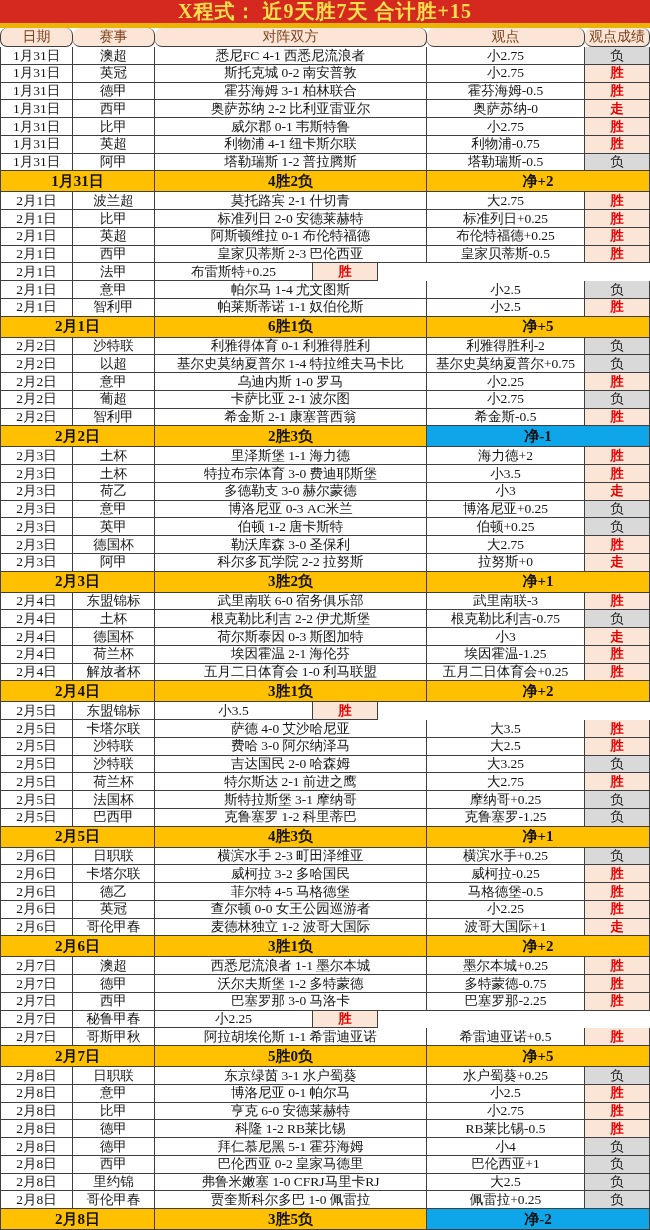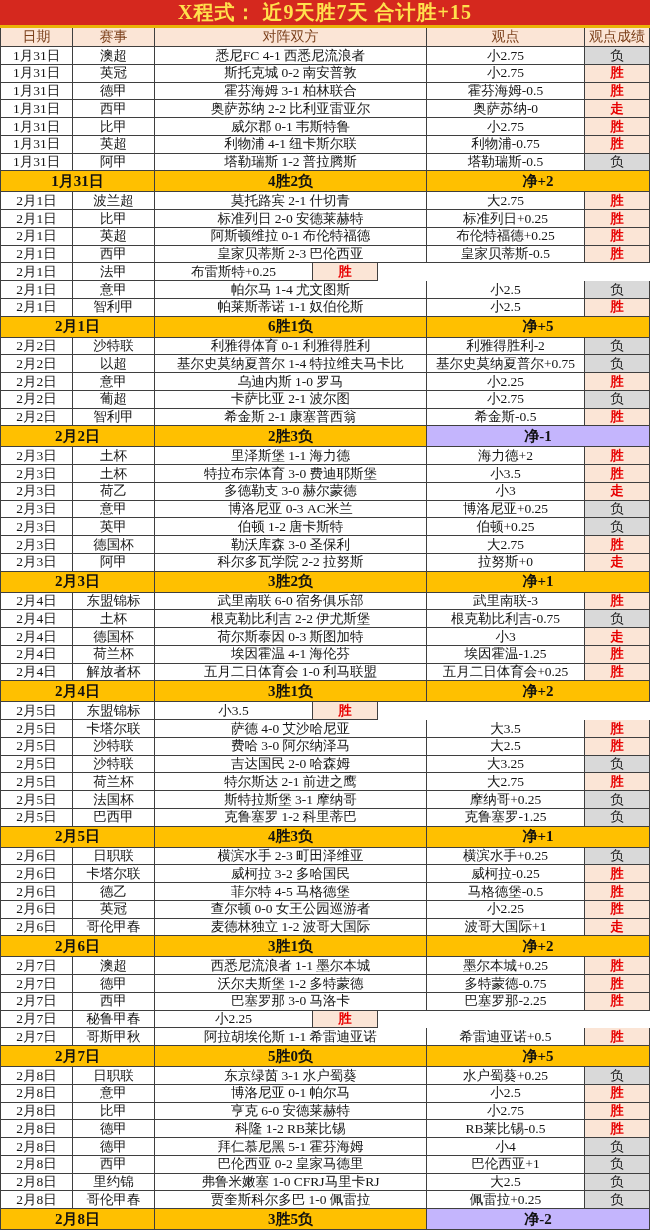--- a/index.html
+++ b/index.html
@@ -6,44 +6,44 @@
   .sheet{
     width:650px;height:1230px;background:#fff;
     font-family:"Liberation Serif","DejaVu Serif",serif;
     overflow:hidden;
   }
   .title-bar{
     box-sizing:border-box;height:28px;width:650px;
     background:#d5281e;color:#ffe14d;
     display:flex;align-items:center;justify-content:center;
     font-size:20px;font-weight:bold;letter-spacing:1px;
-    border-bottom:3px solid #eab308;
+    border-bottom:5px solid #eab308;
   }
   .row{display:flex;width:650px;}
   .header-row{height:19px;}
   .data-row{height:17.75px;}
   .summary-row{height:21px;}
   .cell{
     box-sizing:border-box;
     border-right:1px solid #3f3f3f;border-bottom:1px solid #3f3f3f;
     display:flex;align-items:center;justify-content:center;
     font-size:13.5px;line-height:1;color:#141414;
     overflow:hidden;white-space:nowrap;background:#fff;
   }
   .row .cell:first-child{border-left:1px solid #3f3f3f;}
-  .header-row .cell{background:#fbe5d6;color:#7b3f1a;font-size:14px;}
+  .header-row .cell{background:#fbe5d6;color:#7b3f1a;font-size:14px;border-radius:7px;}
   .c-date{width:73px;}
   .c-league{width:82px;}
   .c-match{width:272px;}
   .c-view{width:158px;}
   .c-result{width:65px;}
   .c-result.win,.c-result.push{background:#fbe5d6;color:#e80000;font-weight:bold;}
   .c-result.loss{background:#d9d9d9;color:#1a1a1a;}
   .summary-row .cell{background:#ffc000;font-weight:bold;font-size:15px;color:#111;}
-  .summary-row .cell.neg{background:#c4b5fd;}
+  .summary-row .cell.neg{background:#0ea5e9;}
   .s-date{width:155px;}
   .s-record{width:272px;}
   .s-net{width:223px;}
 </style>
 </head>
 <body>
 
 <div class="sheet">
   <div class="title-bar">X程式： 近9天胜7天  合计胜+15</div>
   <div class="row header-row">
@@ -272,21 +272,21 @@
       <div class="row data-row">
     <div class="cell c-date">2月4日</div>
     <div class="cell c-league">德国杯</div>
     <div class="cell c-match">荷尔斯泰因 0-3 斯图加特</div>
     <div class="cell c-view">小3</div>
     <div class="cell c-result push">走</div>
   </div>
       <div class="row data-row">
     <div class="cell c-date">2月4日</div>
     <div class="cell c-league">荷兰杯</div>
-    <div class="cell c-match">埃因霍温 4-1 海伦芬</div>
+    <div class="cell c-match">埃因霍温 2-1 海伦芬</div>
     <div class="cell c-view">埃因霍温-1.25</div>
     <div class="cell c-result win">胜</div>
   </div>
       <div class="row data-row">
     <div class="cell c-date">2月4日</div>
     <div class="cell c-league">解放者杯</div>
     <div class="cell c-match">五月二日体育会 1-0 利马联盟</div>
     <div class="cell c-view">五月二日体育会+0.25</div>
     <div class="cell c-result win">胜</div>
   </div>

